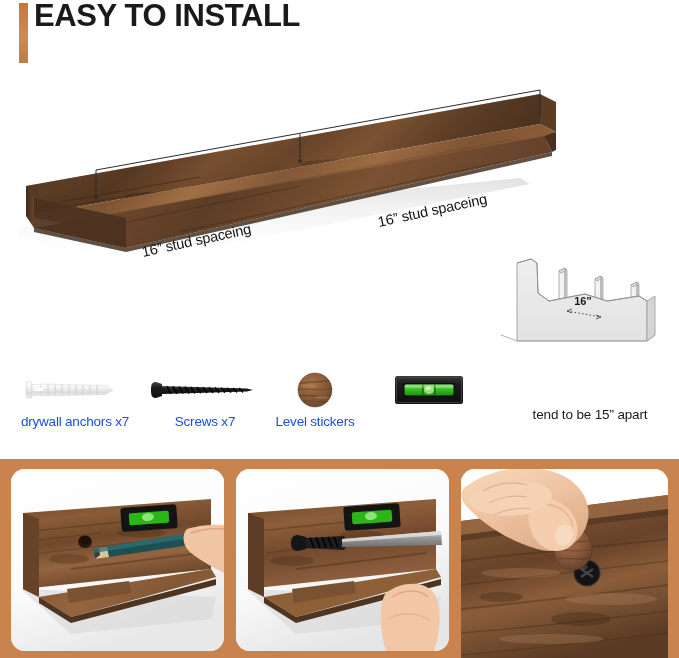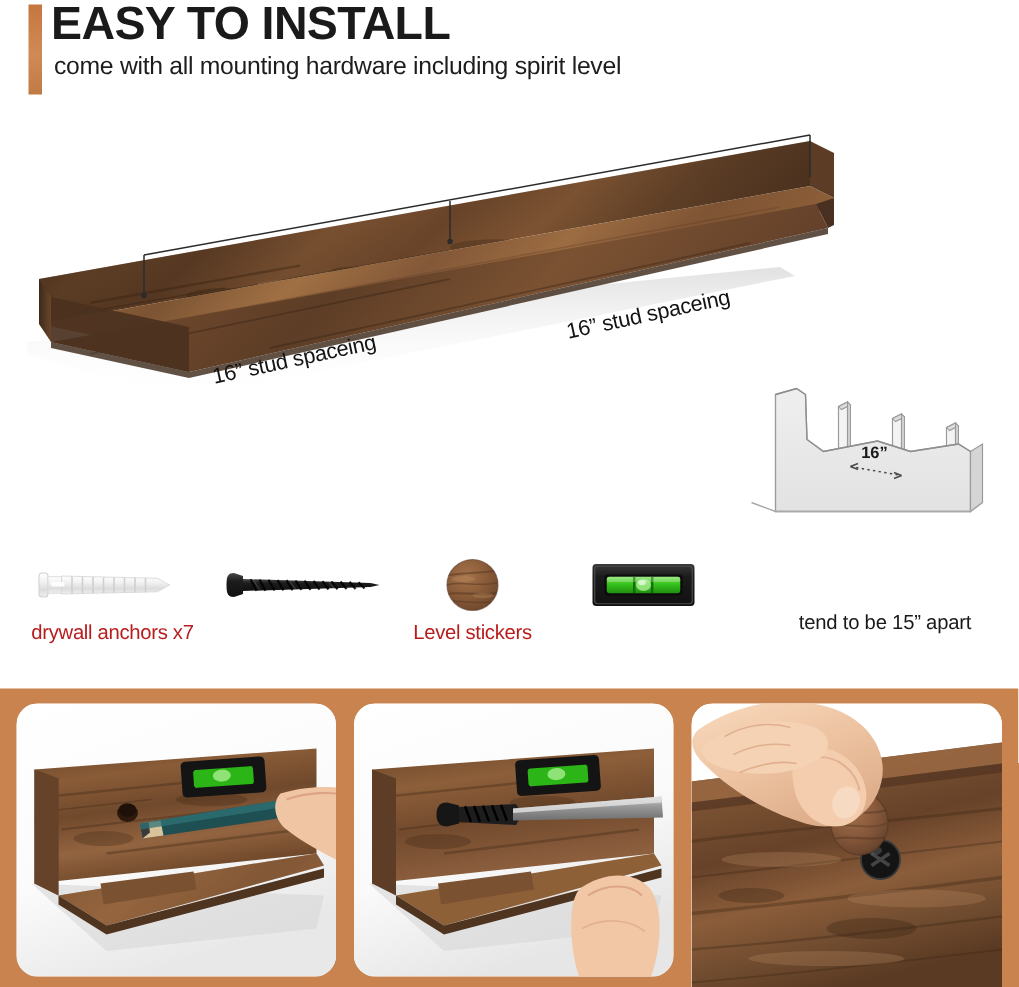--- a/index.html
+++ b/index.html
@@ -31,21 +31,21 @@
 
   
   .stud-diagram{position:absolute;left:497px;top:249px;width:176px;height:108px;}
   .stud-caption{position:absolute;left:506px;top:406px;width:168px;text-align:center;
     font-size:13.5px;line-height:18.5px;color:#1a1a1a;letter-spacing:-0.15px;}
 
   
   .hardware{position:absolute;left:0;top:368px;width:495px;height:70px;}
   .hw-item{position:absolute;text-align:center;}
   .hw-art{position:relative;height:44px;display:flex;align-items:center;justify-content:center;}
-  .hw-label{font-size:13.5px;color:#b91c1c;letter-spacing:-0.2px;white-space:nowrap;
+  .hw-label{font-size:13.5px;color:#1d4ed8;letter-spacing:-0.2px;white-space:nowrap;
     margin-top:2px;}
   .hw-1{left:0px;top:0px;width:150px;}
   .hw-2{left:140px;top:0px;width:130px;}
   .hw-3{left:258px;top:0px;width:114px;}
   .hw-4{left:368px;top:0px;width:122px;}
 
   
   .strip{position:absolute;left:0;top:459px;width:679px;height:199px;
     background:#c8834e;}
   .panel{position:absolute;top:10px;height:189px;background:#ffffff;overflow:hidden;}
@@ -55,21 +55,20 @@
   .photo{position:absolute;left:0;top:0;width:100%;height:100%;}
 </style>
 </head>
 <body>
 
 <div class="page">
 
   <div class="header">
     <div class="accent-bar"></div>
     <div class="title">EASY TO INSTALL</div>
-    <div class="subtitle">come with all mounting hardware including spirit level</div>
   </div>
 
   <div class="hero">
 
     <svg class="shelf-svg" width="560" height="205" viewBox="0 0 560 205">
       <defs>
         <linearGradient id="wfaceTop" x1="0" y1="0" x2="1" y2="0.25">
           <stop offset="0" stop-color="#4a3120"></stop>
           <stop offset="0.10" stop-color="#5c3c25"></stop>
           <stop offset="0.22" stop-color="#7d5331"></stop>
@@ -284,20 +283,21 @@
               <path d="M84,11.9 L88,16.6"></path>
             <path d="M90,12.1 L94,16.4"></path>
           </g>
           <g stroke="#5e5e5e" stroke-width="0.7" fill="none" opacity="0.6">
             <path d="M20,11 L24,16.8"></path>
               <path d="M44,11.4 L48,16.6"></path>
               <path d="M70,12 L74,16.2"></path>
           </g>
         </svg>
       </div>
+      <div class="hw-label">Screws  x7</div>
     </div>
 
     <div class="hw-item hw-3">
       <div class="hw-art">
         <svg width="40" height="40" viewBox="0 0 40 40">
           <defs>
             <radialGradient id="stkg" cx="0.38" cy="0.32" r="0.78">
               <stop offset="0" stop-color="#a5724a"></stop>
               <stop offset="0.5" stop-color="#8a5c39"></stop>
               <stop offset="1" stop-color="#6a452b"></stop>

